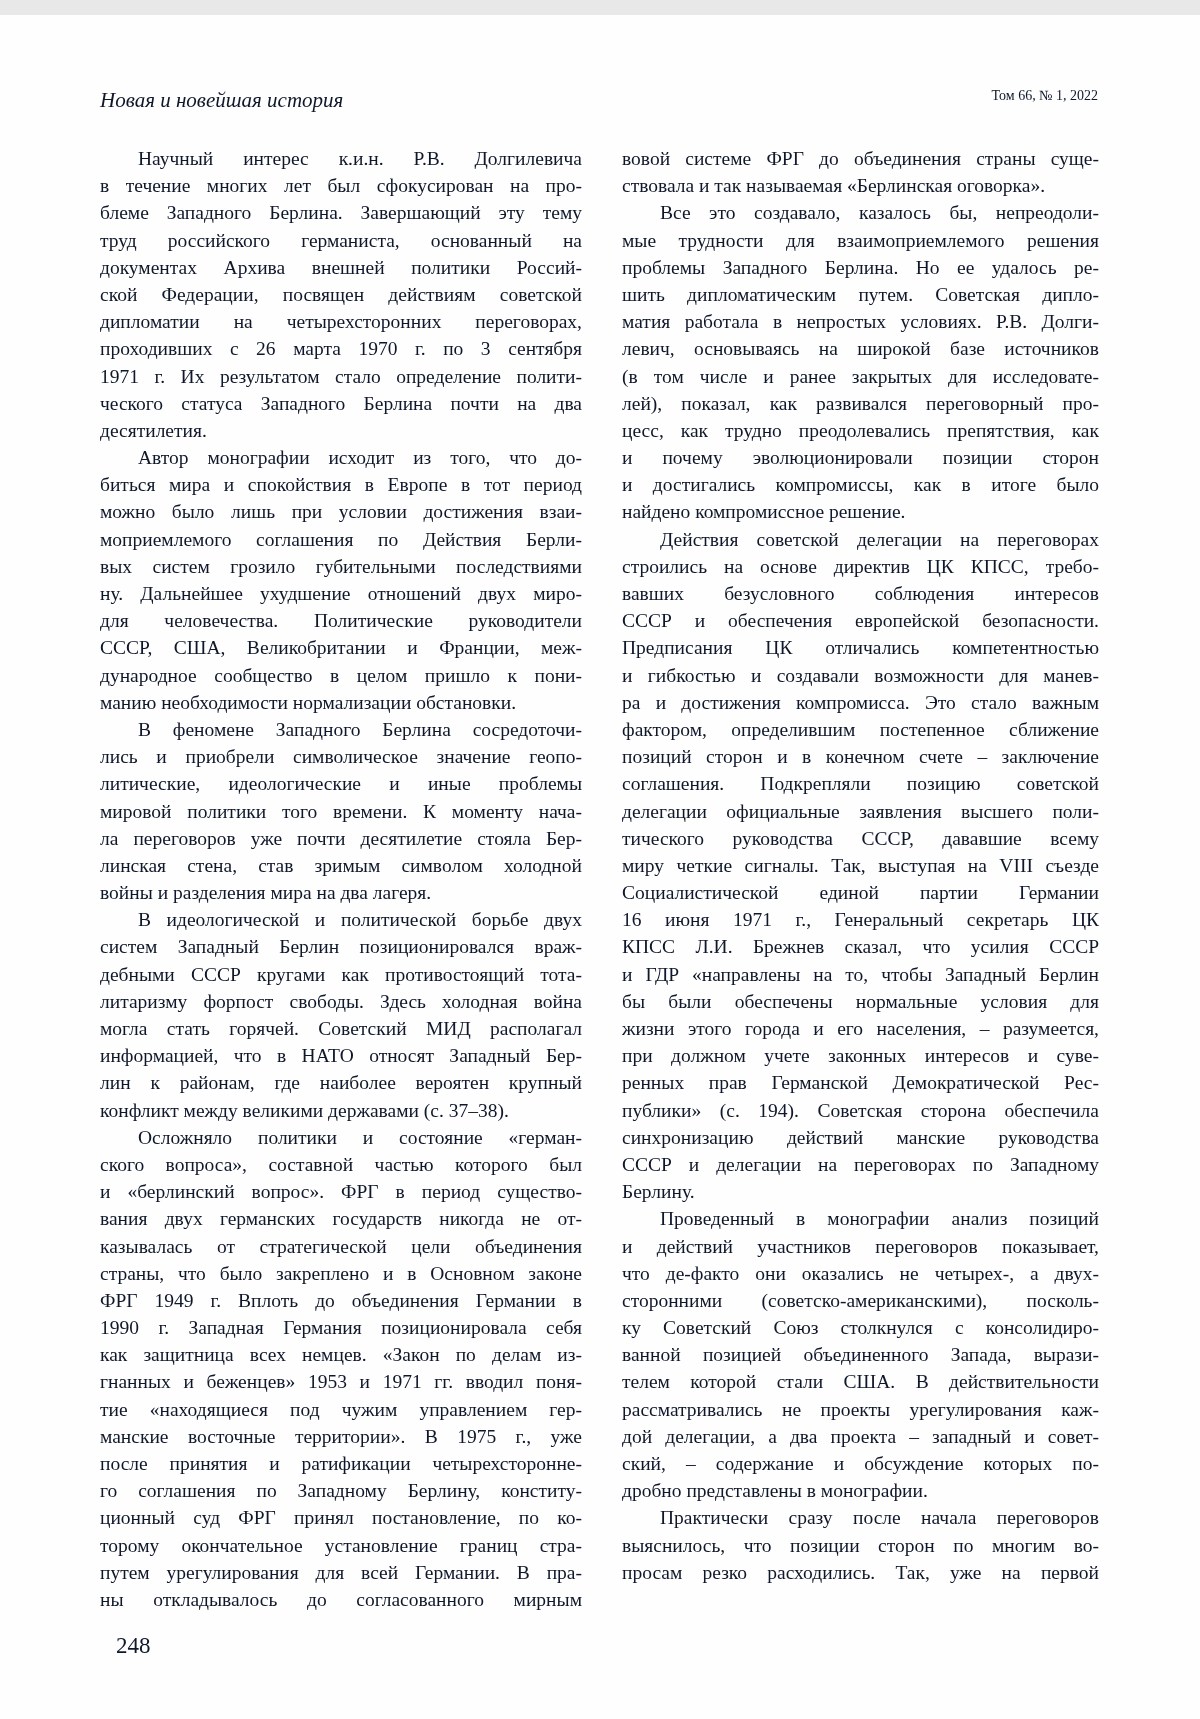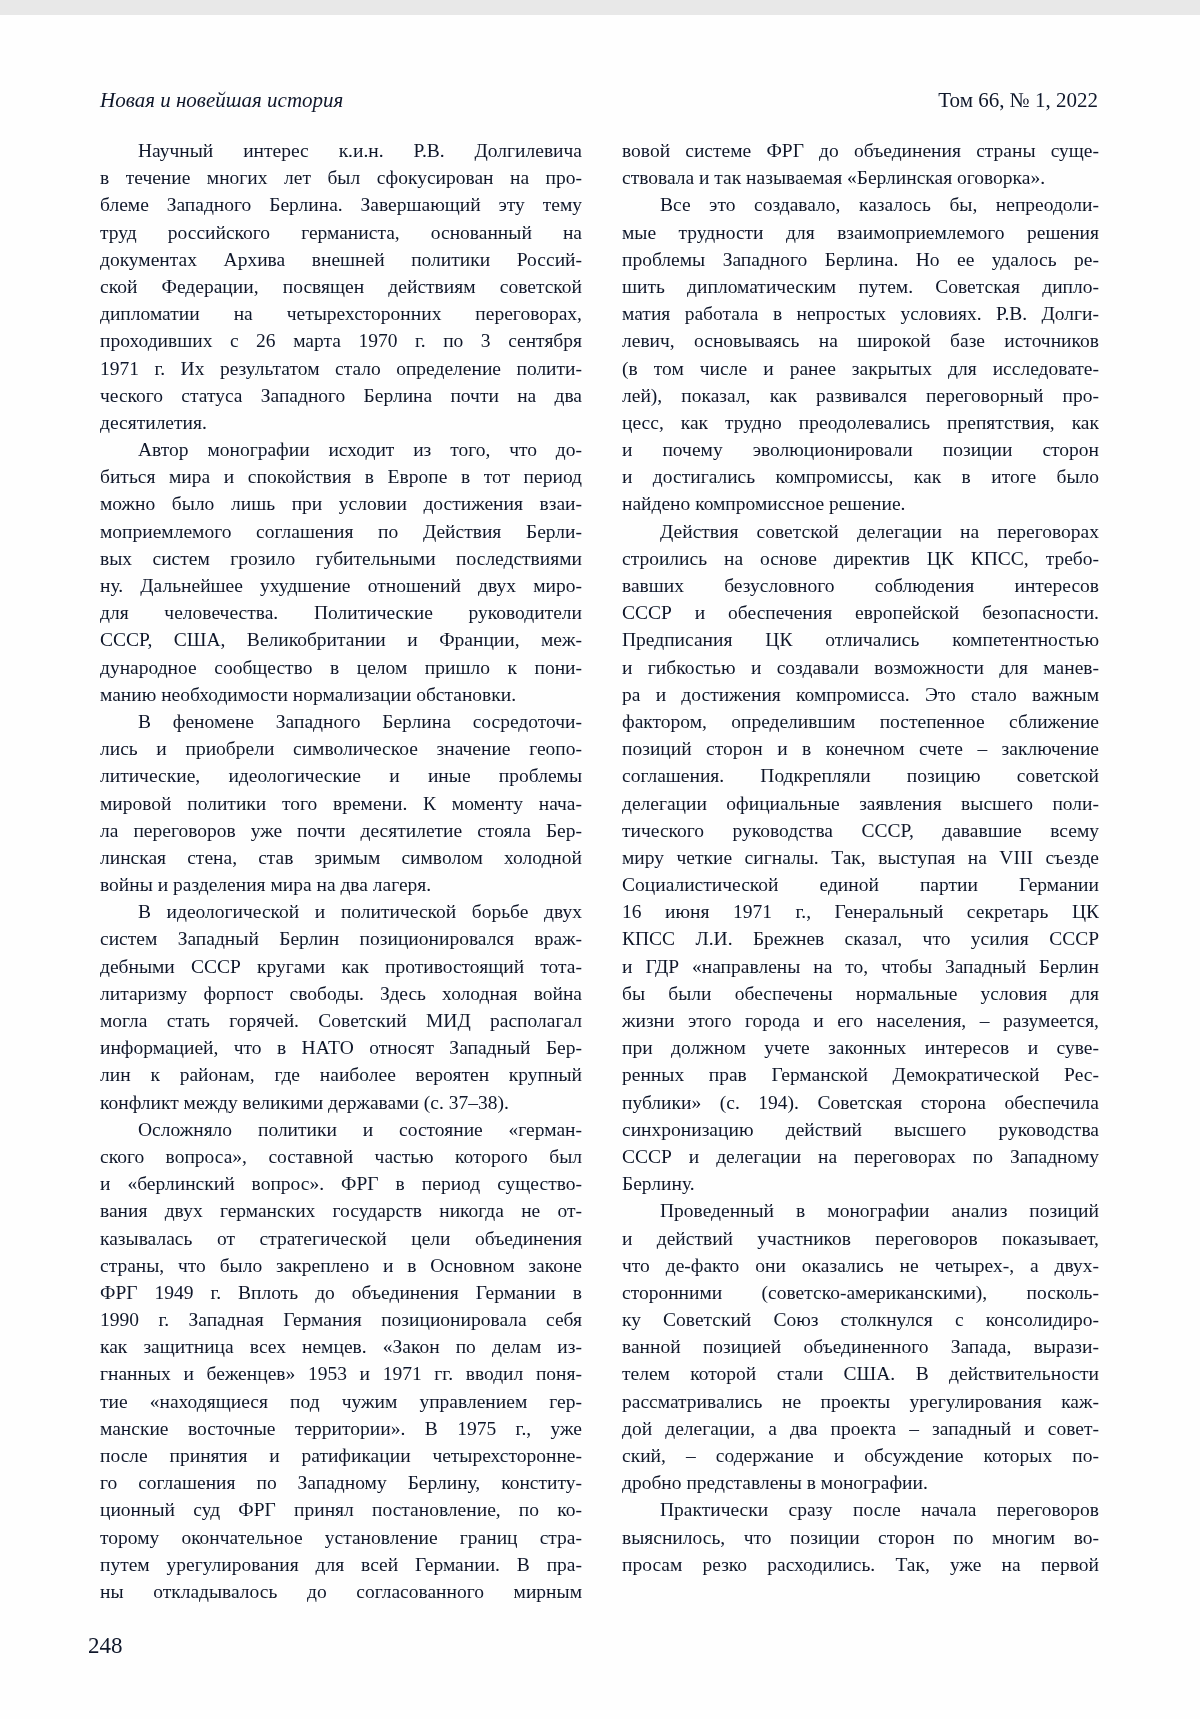--- a/index.html
+++ b/index.html
@@ -22,45 +22,45 @@
     left: 100px;
     top: 73px;
     font-size: 21px;
     font-style: italic;
     white-space: nowrap;
   }
   .issue {
     position: absolute;
     right: 102px;
     top: 73px;
-    font-size: 21px;
+    font-size: 14px;
     white-space: nowrap;
   }
   .column {
     position: absolute;
-    top: 122px;
+    top: 130px;
   }
   .col-left  { left: 100px; width: 482px; }
   .col-right { left: 622px; width: 477px; }
   .line {
     font-size: 19.5px;
     line-height: 27.2px;
     height: 27.2px;
     white-space: nowrap;
     text-align: justify;
     text-align-last: justify;
   }
   .line.indent { padding-left: 38px; }
   .line.last {
     text-align: right;
     text-align-last: left;
   }
   .pagenum {
     position: absolute;
-    left: 88px;
+    left: 116px;
     top: 1618px;
     font-size: 23px;
   }
 </style>
 </head>
 <body>
 
 <div class="page">
   <div>
     <span class="journal">Новая и новейшая история</span>
@@ -154,21 +154,21 @@
       <div class="line">миру четкие сигналы. Так, выступая на VIII съезде</div>
       <div class="line">Социалистической единой партии Германии</div>
       <div class="line">16 июня 1971 г., Генеральный секретарь ЦК</div>
       <div class="line">КПСС Л.И. Брежнев сказал, что усилия СССР</div>
       <div class="line">и ГДР «направлены на то, чтобы Западный Берлин</div>
       <div class="line">бы были обеспечены нормальные условия для</div>
       <div class="line">жизни этого города и его населения, – разумеется,</div>
       <div class="line">при должном учете законных интересов и суве-</div>
       <div class="line">ренных прав Германской Демократической Рес-</div>
       <div class="line">публики» (с. 194). Советская сторона обеспечила</div>
-      <div class="line">синхронизацию действий высшего руководства</div>
+      <div class="line">синхронизацию действий манские руководства</div>
       <div class="line">СССР и делегации на переговорах по Западному</div>
       <div class="line last">Берлину.</div>
       <div class="line indent">Проведенный в монографии анализ позиций</div>
       <div class="line">и действий участников переговоров показывает,</div>
       <div class="line">что де-факто они оказались не четырех-, а двух-</div>
       <div class="line">сторонними (советско-американскими), посколь-</div>
       <div class="line">ку Советский Союз столкнулся с консолидиро-</div>
       <div class="line">ванной позицией объединенного Запада, вырази-</div>
       <div class="line">телем которой стали США. В действительности</div>
       <div class="line">рассматривались не проекты урегулирования каж-</div>

